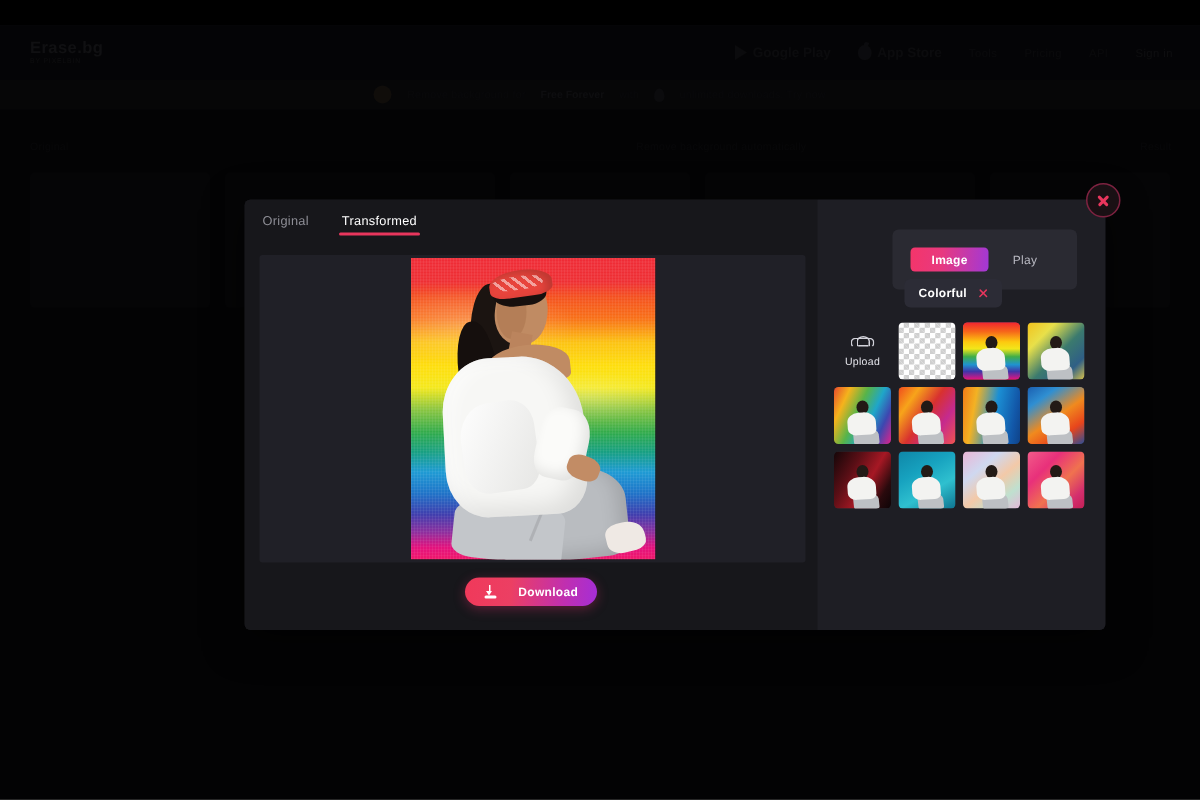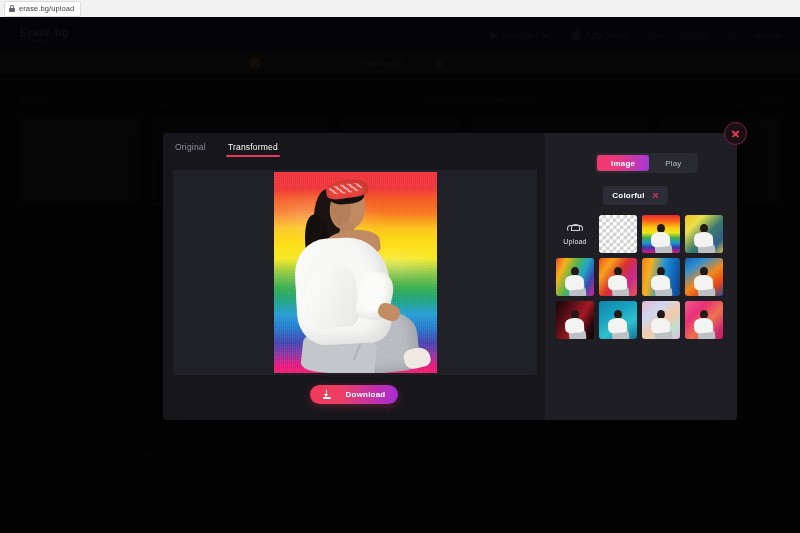--- a/index.html
+++ b/index.html
@@ -147,21 +147,21 @@
     color:#fff;font-size:8px;font-weight:bold;font-family:inherit;letter-spacing:.2px;
     box-shadow:0 2px 8px rgba(220,50,110,.35);
   }
   .dl-icon{width:8px;height:9px;position:relative;flex:none;}
   .dl-icon .stem{position:absolute;left:3.2px;top:0;width:1.6px;height:5px;background:#fff;}
   .dl-icon .arrow{position:absolute;left:1.4px;top:3.6px;width:0;height:0;border-left:2.6px solid transparent;border-right:2.6px solid transparent;border-top:3.2px solid #fff;}
   .dl-icon .tray{position:absolute;left:0;bottom:0;width:8px;height:1.6px;background:#fff;border-radius:1px;}
 
   
   .modal-right{width:192px;height:287px;background:#1e1e24;position:relative;}
-  .seg{position:absolute;left:50px;top:20px;display:flex;background:#2a2a32;border-radius:4px;padding:2px;gap:2px;}
+  .seg{position:absolute;left:50px;top:20px;display:flex;background:#2a2a32;border-radius:4px;padding:12px;gap:2px;}
   .seg-btn{
     font-size:8px;color:#b9b9c2;padding:3.5px 14px;border-radius:3px;cursor:pointer;
     font-family:inherit;border:none;background:transparent;letter-spacing:.2px;
   }
   .seg-btn.active{
     background:linear-gradient(95deg,#f4356a 0%,#e8397f 40%,#a238d6 100%);
     color:#fff;font-weight:bold;
   }
   .chip-row{position:absolute;left:0;right:11px;top:53px;display:flex;justify-content:center;align-items:flex-end;}
   .chip{
@@ -206,29 +206,20 @@
   .close-x{position:relative;width:9px;height:9px;}
   .close-x:before,.close-x:after{content:"";position:absolute;left:0;top:4px;width:9px;height:1.5px;background:#e8365d;border-radius:1px;}
   .close-x:before{transform:rotate(45deg);}
   .close-x:after{transform:rotate(-45deg);}
 </style>
 </head>
 <body>
 
 <div class="screen">
 
-  <div class="browser-bar">
-    <div class="url-pill">
-      <span class="lock-icon">
-          <span class="shackle"></span>
-          <span class="body"></span>
-        </span>
-      <span class="url-text">erase.bg/upload</span>
-    </div>
-  </div>
 
   <div class="page">
     <div class="site-nav">
       <div class="brand">
         <div class="brand-main">Erase.bg</div>
         <div class="brand-sub">BY PIXELBIN</div>
       </div>
       <div class="nav-right">
         <div class="store-btn">
           <span class="play-glyph"></span>

